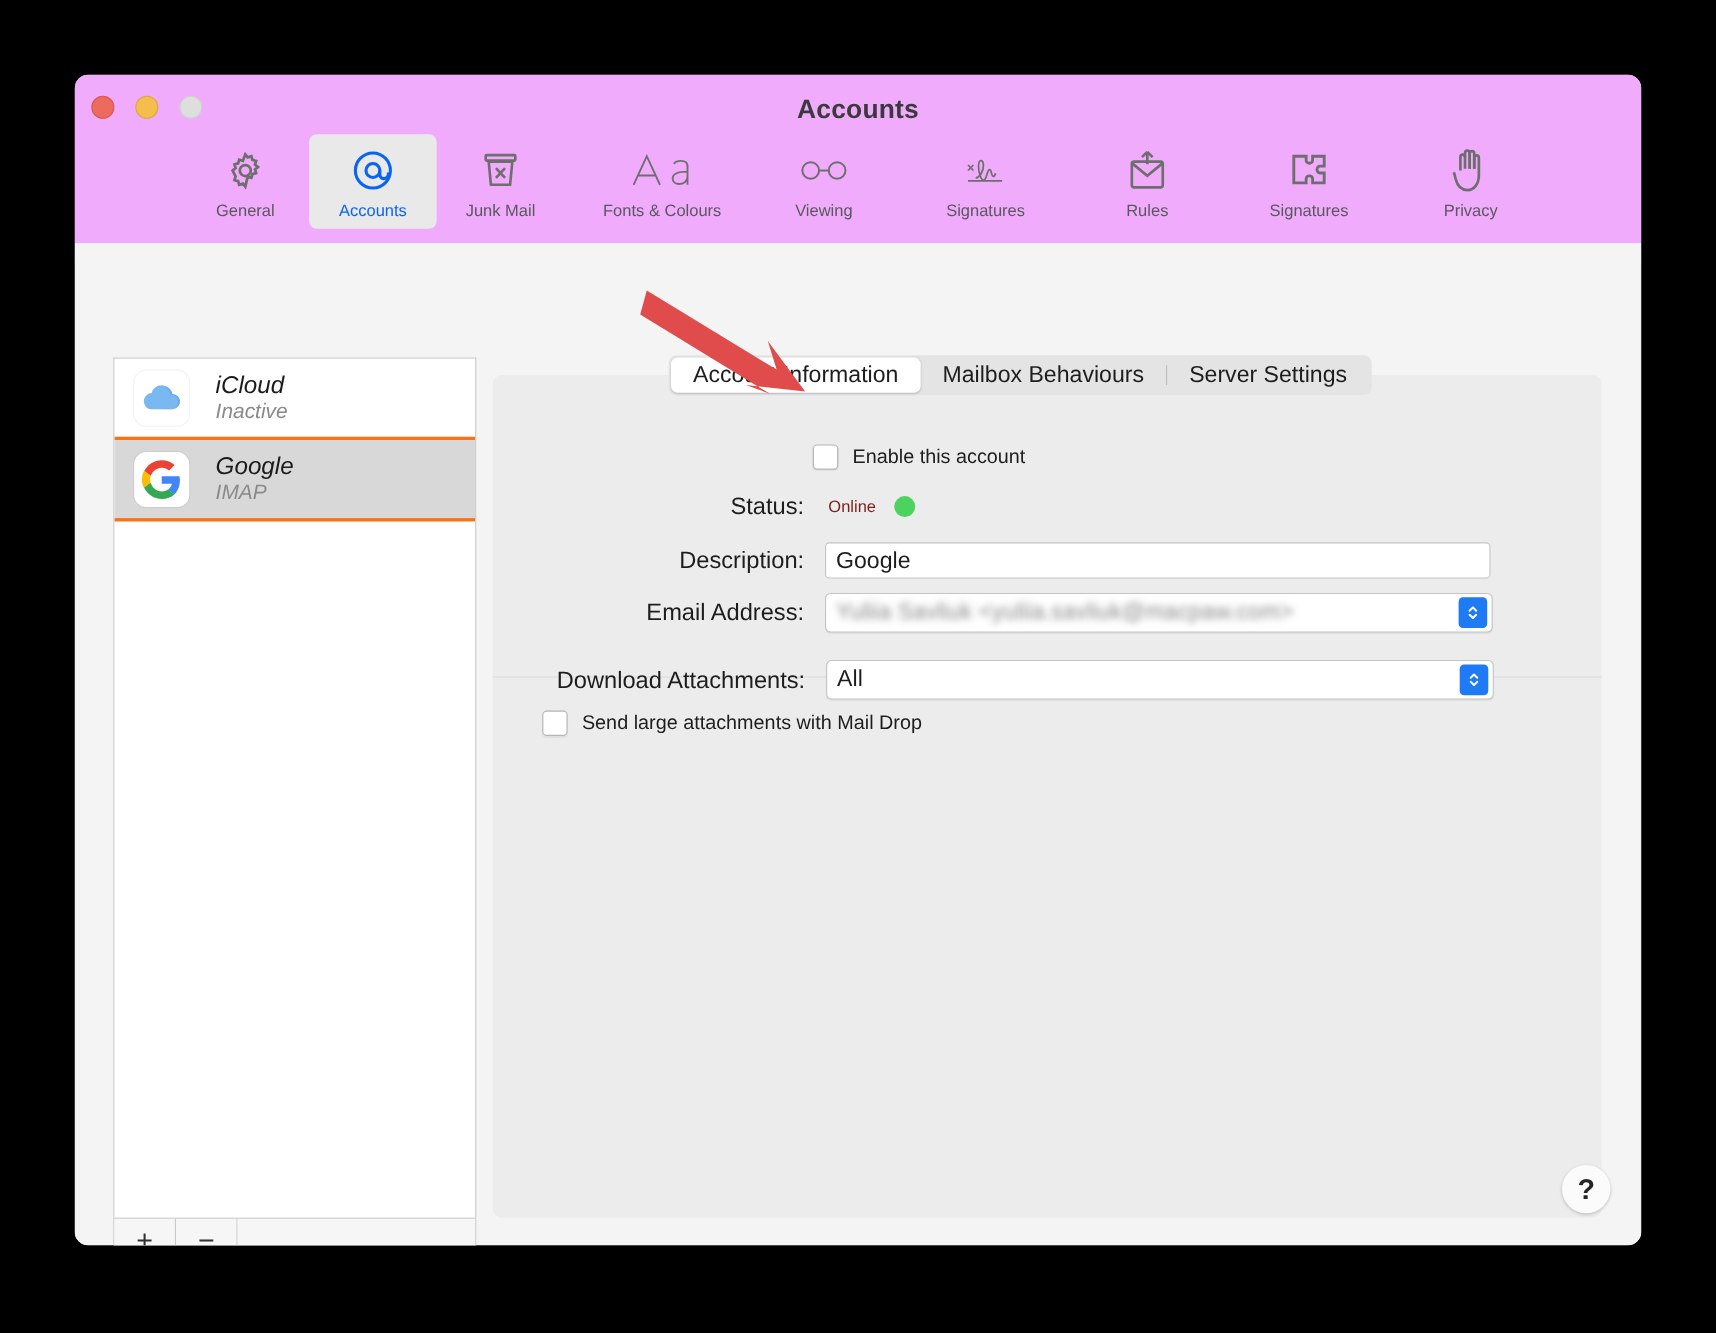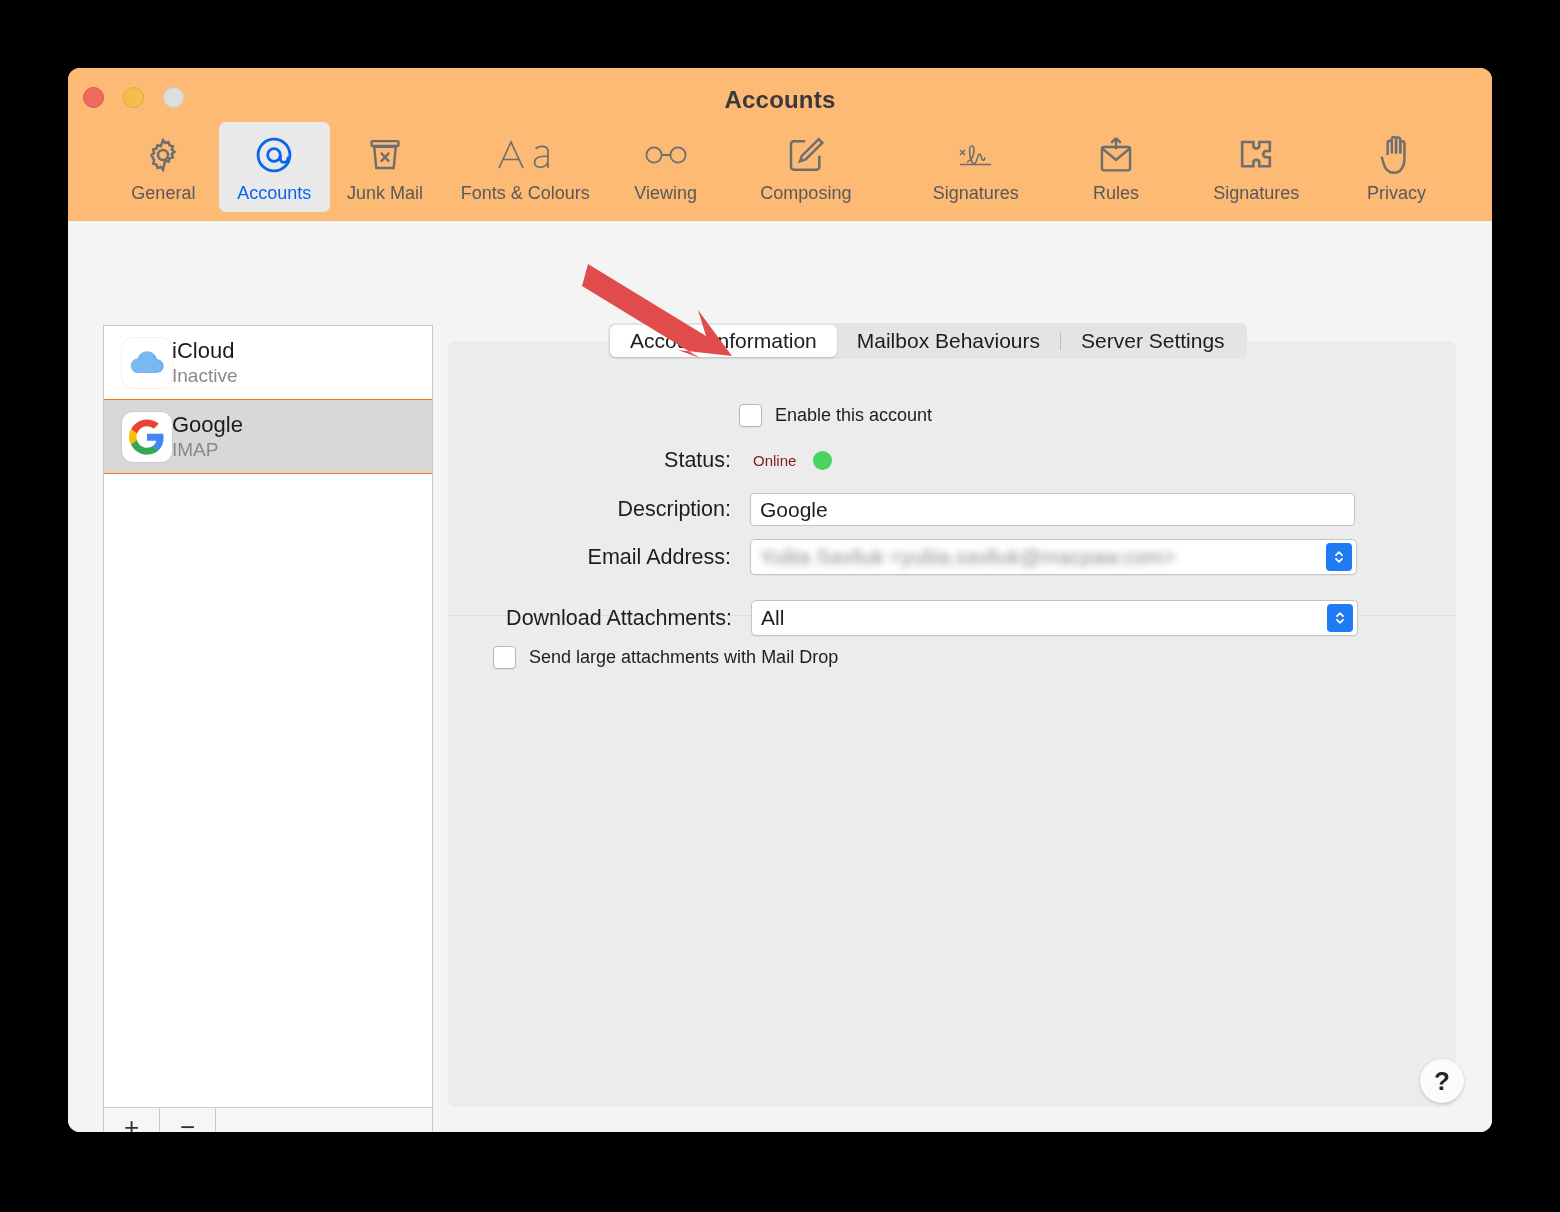--- a/index.html
+++ b/index.html
@@ -23,21 +23,21 @@
     background: #f4f4f4;
     border-radius: 12px;
     overflow: hidden;
     box-shadow: 0 18px 60px rgba(0,0,0,0.55);
   }
 
   
   #titlebar {
     position: relative;
     height: 172px;
-    background: #fdba74;
+    background: #f0abfc;
     border-bottom: 1px solid #dcdcdc;
   }
   #traffic {
     position: absolute;
     left: 15px;
     top: 19px;
     display: flex;
     gap: 19px;
   }
   .light {
@@ -84,21 +84,21 @@
   .tb-item.selected { background: #e9e9e9; }
   .tb-icon {
     height: 46px;
     display: flex;
     align-items: center;
     justify-content: center;
     color: #6e6e6e;
   }
   .tb-item.selected .tb-icon { color: #0a64f0; }
   .tb-label {
-    font-size: 18px;
+    font-size: 15px;
     color: #59595b;
     white-space: nowrap;
   }
   .tb-item.selected .tb-label { color: #0a64f0; }
   .tb-wide { width: 178px; }
 
   
   #body {
     position: absolute;
     top: 153px;
@@ -115,24 +115,25 @@
     height: 782px;
     background: #ffffff;
     border: 1px solid #c9c9c9;
     border-bottom: none;
     overflow: hidden;
   }
   .acct-row {
     height: 74px;
     display: flex;
     align-items: center;
-    gap: 0;
+    gap: 24px;
     padding-left: 18px;
-    border-bottom: 1px solid #f97316;
-    cursor: default;
+    border-bottom: 3px solid #f97316;
+    cursor: default;
+    font-style: italic;
   }
   .acct-row.selected { background: #d8d8d8; }
   .acct-icon {
     width: 50px;
     height: 50px;
     border-radius: 11px;
     background: #ffffff;
     box-shadow: 0 0 0 1px rgba(0,0,0,0.05);
     display: flex;
     align-items: center;
@@ -403,29 +404,20 @@
         <span class="tb-icon">
           <svg width="46" height="30" viewBox="0 0 46 30" fill="none" stroke="currentColor" stroke-width="1.8">
             <circle cx="11" cy="15" r="7.6"></circle>
             <circle cx="35" cy="15" r="7.6"></circle>
             <path d="M18.6 15h8.8"></path>
           </svg>
         </span>
         <span class="tb-label">Viewing</span>
       </div>
 
-      <div class="tb-item tb-wide">
-        <span class="tb-icon">
-          <svg width="40" height="40" viewBox="0 0 24 24" fill="none" stroke="currentColor" stroke-width="1.5">
-            <path d="M20 12.5v6.6c0 1-.8 1.8-1.8 1.8H4.8c-1 0-1.8-.8-1.8-1.8V5.5c0-1 .8-1.8 1.8-1.8h6.8"></path>
-            <path d="M8.4 15.8l1.1-3.3L19.6 2.5l2.2 2.2-10 10z"></path>
-          </svg>
-        </span>
-        <span class="tb-label">Composing</span>
-      </div>
 
       <div class="tb-item tb-wide">
         <span class="tb-icon">
           <svg width="46" height="36" viewBox="0 0 46 36" fill="none" stroke="currentColor" stroke-width="1.6">
             <path d="M7 13l5 5M12 13l-5 5"></path>
             <path d="M14 25c4-1 7-6.5 7-11.5 0-3-1-4.5-2.3-4.5-1.5 0-2.1 2-2.1 5.2 0 5.6 2 12.5 4.6 12.5 2 0 2.6-4 3.5-6.7.6-1.9 1.1-2.9 1.9-2.9.9 0 1.3 1.1 1.7 3 .4 1.8.9 3.2 1.9 3.2 1.1 0 1.5-1.3 1.8-2.8"></path>
             <path d="M7 27.5h31"></path>
           </svg>
         </span>
         <span class="tb-label">Signatures</span>

